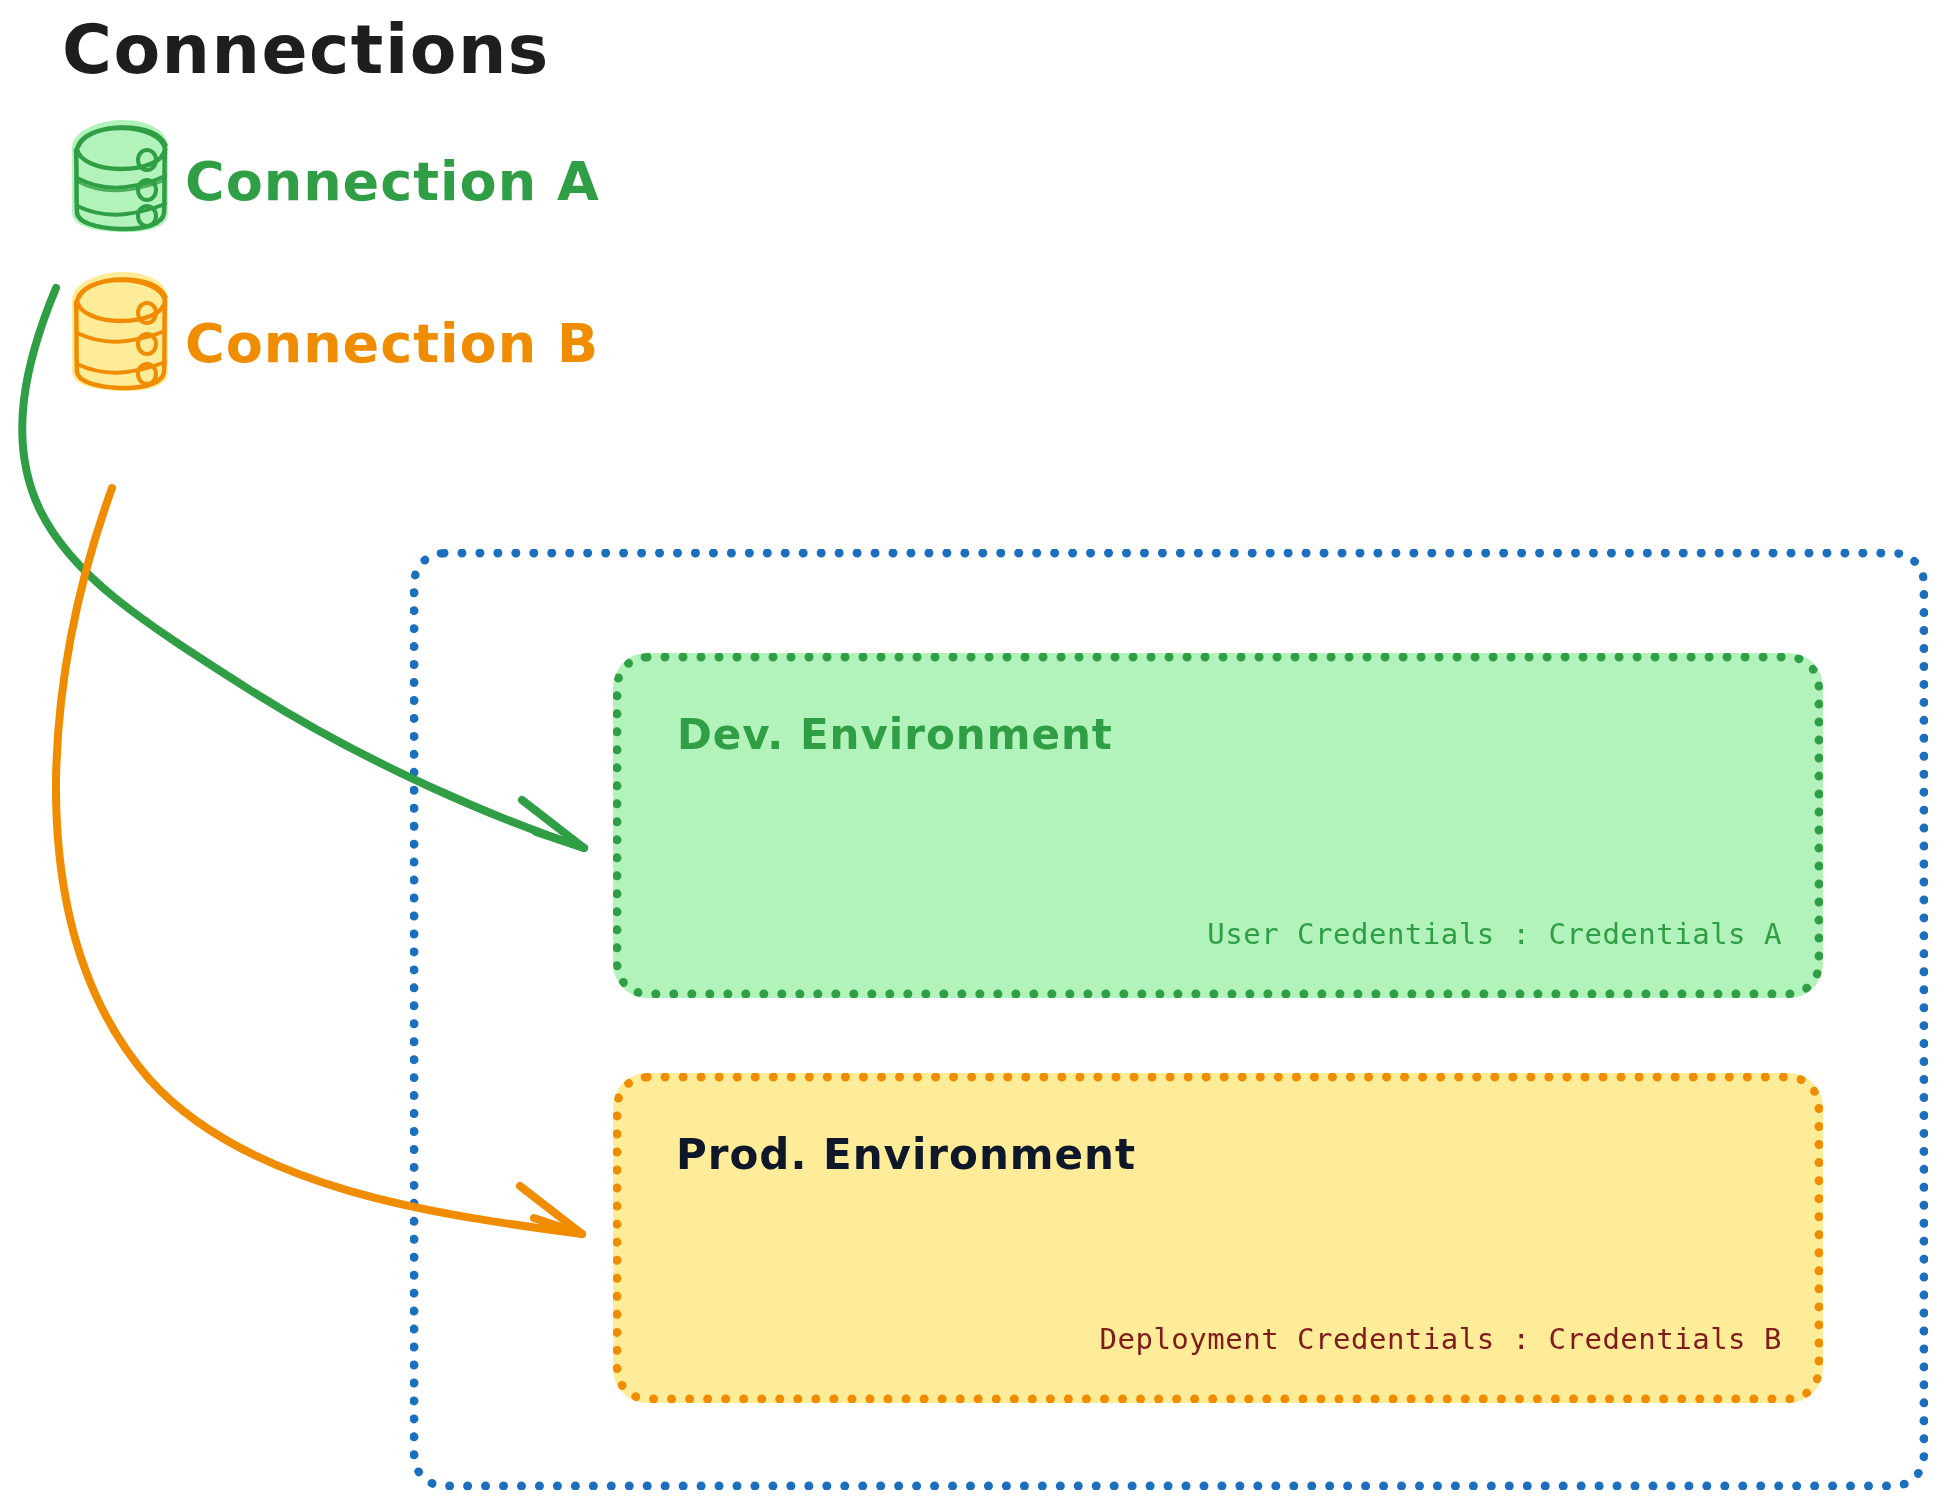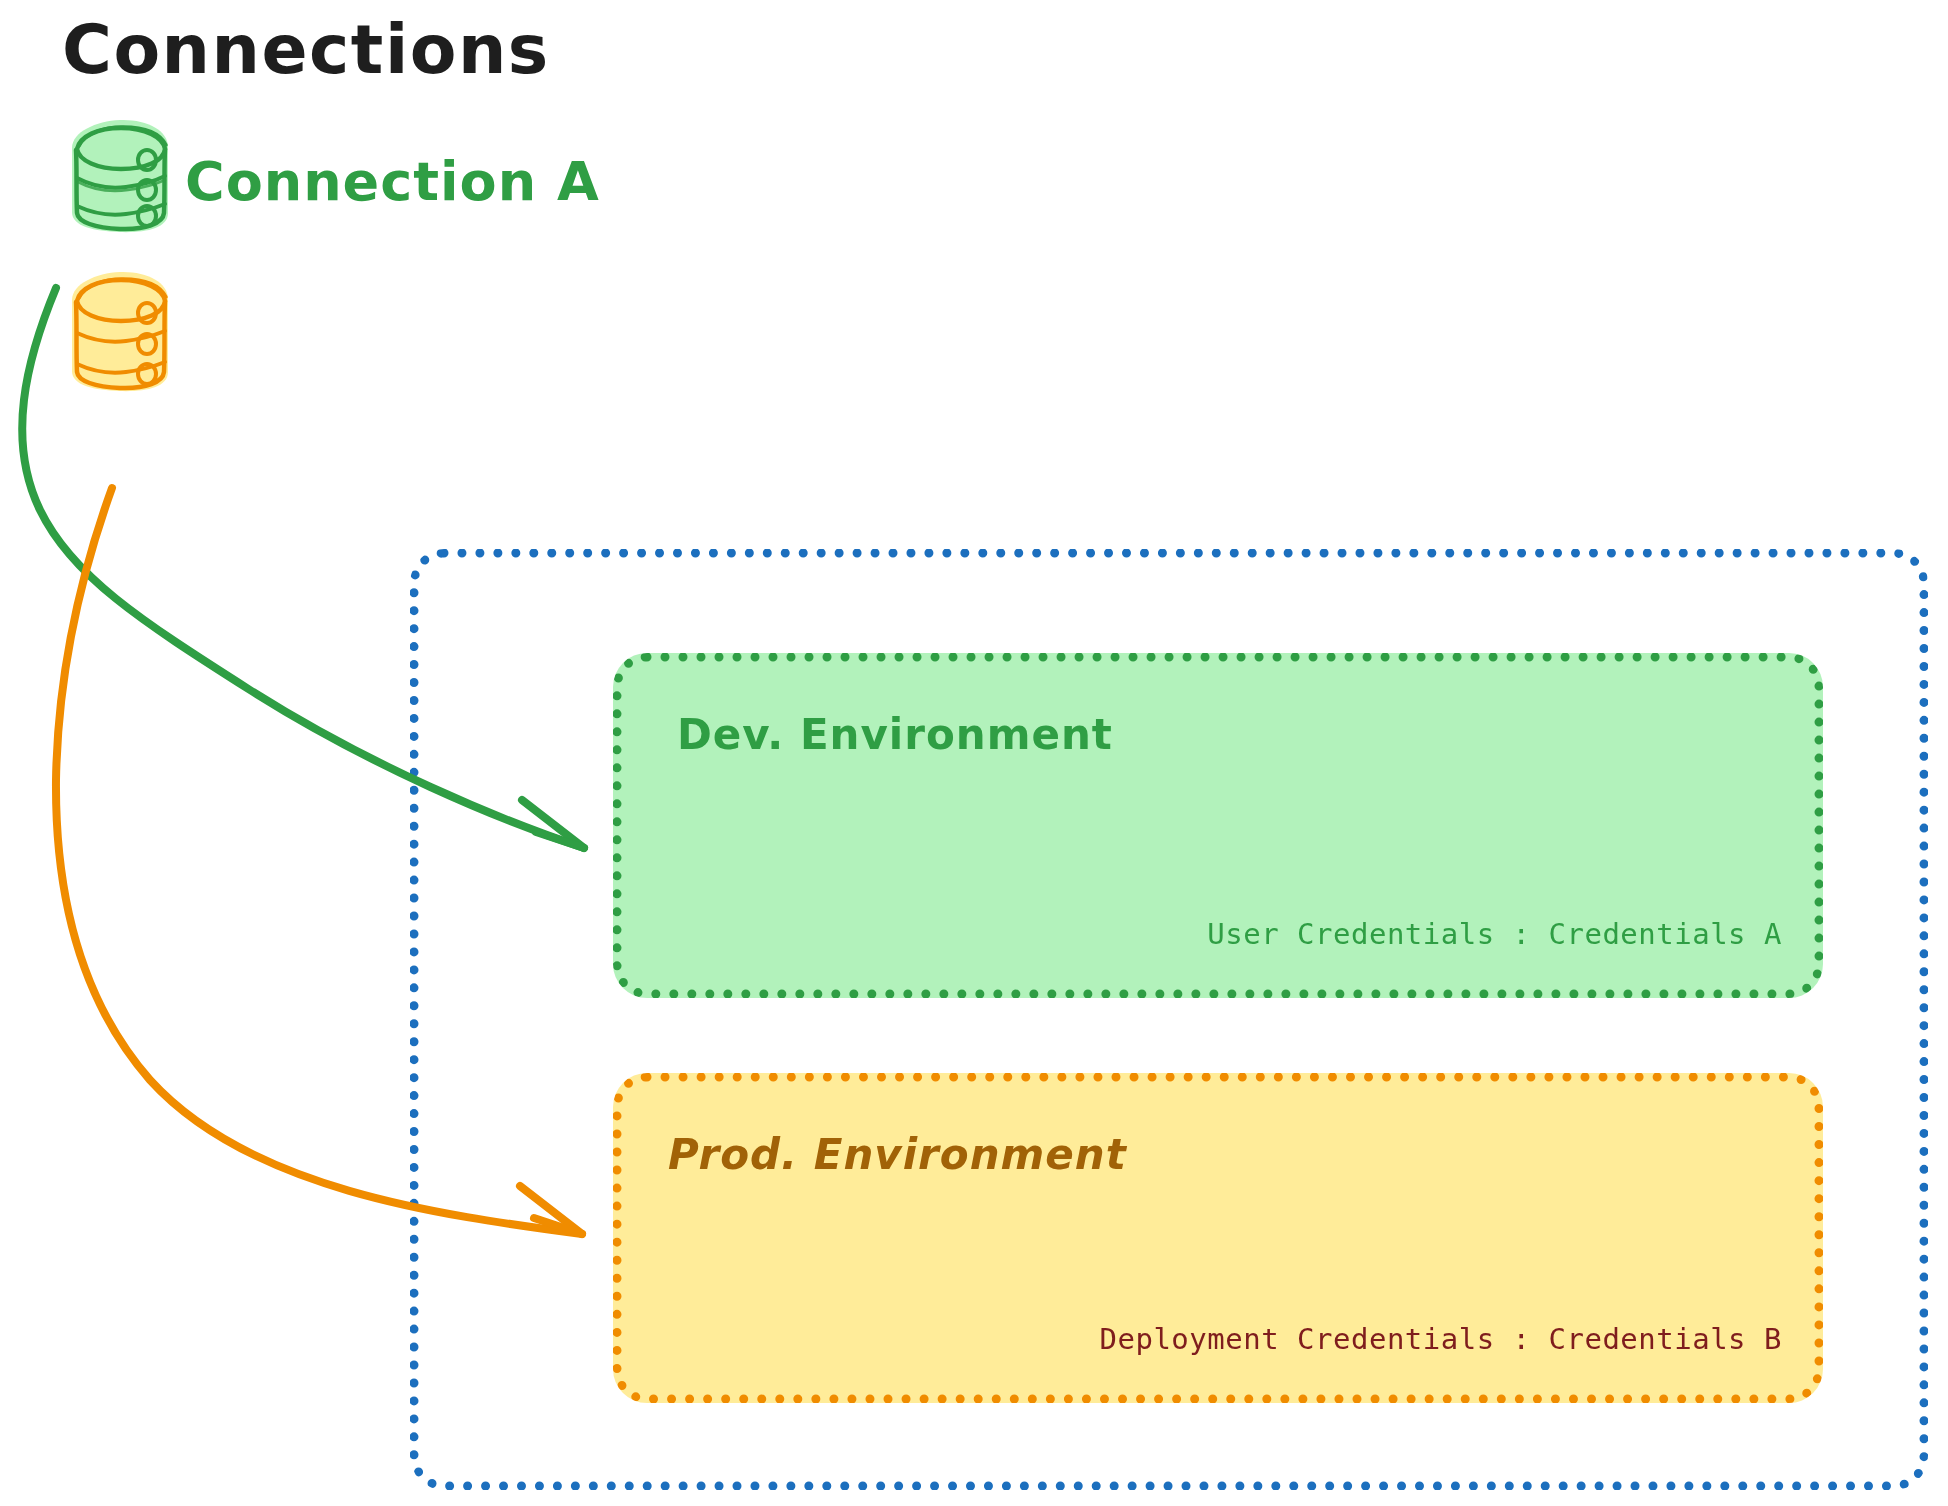--- a/index.html
+++ b/index.html
@@ -103,21 +103,21 @@
 
   .env-title {
     position: absolute;
     font-family: "DejaVu Sans", sans-serif;
     font-size: 42px;
     font-weight: 600;
     letter-spacing: 1px;
     white-space: nowrap;
   }
   #dev-title  { left: 55px; top: 48px;  color: #2f9e44; }
-  #prod-title { left: 46px; top: 48px;  color: #a16207; font-style: italic; }
+  #prod-title { left: 54px; top: 48px;  color: #0f172a; }
 
   .env-cred {
     position: absolute;
     right: 32px;
     font-family: "DejaVu Sans Mono", monospace;
     font-size: 29px;
     font-weight: 400;
     letter-spacing: 0.5px;
     white-space: nowrap;
   }
@@ -164,20 +164,21 @@
       <path d="M79 298 C85 286 102 279 123 279 C144 279 160 285 166 297" fill="none" stroke="#f08c00" stroke-width="3.5" stroke-linecap="round"></path>
       <path d="M77 333 C92 340 110 343 126 341 C142 339 155 335 165 331" fill="none" stroke="#f08c00" stroke-width="4" stroke-linecap="round"></path>
       <path d="M77 364 C92 371 110 374 126 372 C142 370 155 366 165 362" fill="none" stroke="#f08c00" stroke-width="4" stroke-linecap="round"></path>
       <ellipse cx="147" cy="313" rx="9" ry="10" fill="none" stroke="#f08c00" stroke-width="4"></ellipse>
       <ellipse cx="147" cy="344" rx="9" ry="10" fill="none" stroke="#f08c00" stroke-width="4"></ellipse>
       <ellipse cx="147" cy="374" rx="9" ry="10" fill="none" stroke="#f08c00" stroke-width="4"></ellipse>
     </g>
   </svg>
 
   <div class="conn-label" id="conn-a-label">Connection A</div>
+  <div class="conn-label" id="conn-b-label">Connection B</div>
 
 
   <div id="project-box"></div>
 
   <div class="env-box" id="dev-box">
     <div class="env-title" id="dev-title">Dev. Environment</div>
     <div class="env-cred" id="dev-cred">User Credentials : Credentials A</div>
   </div>
 
   <div class="env-box" id="prod-box">

